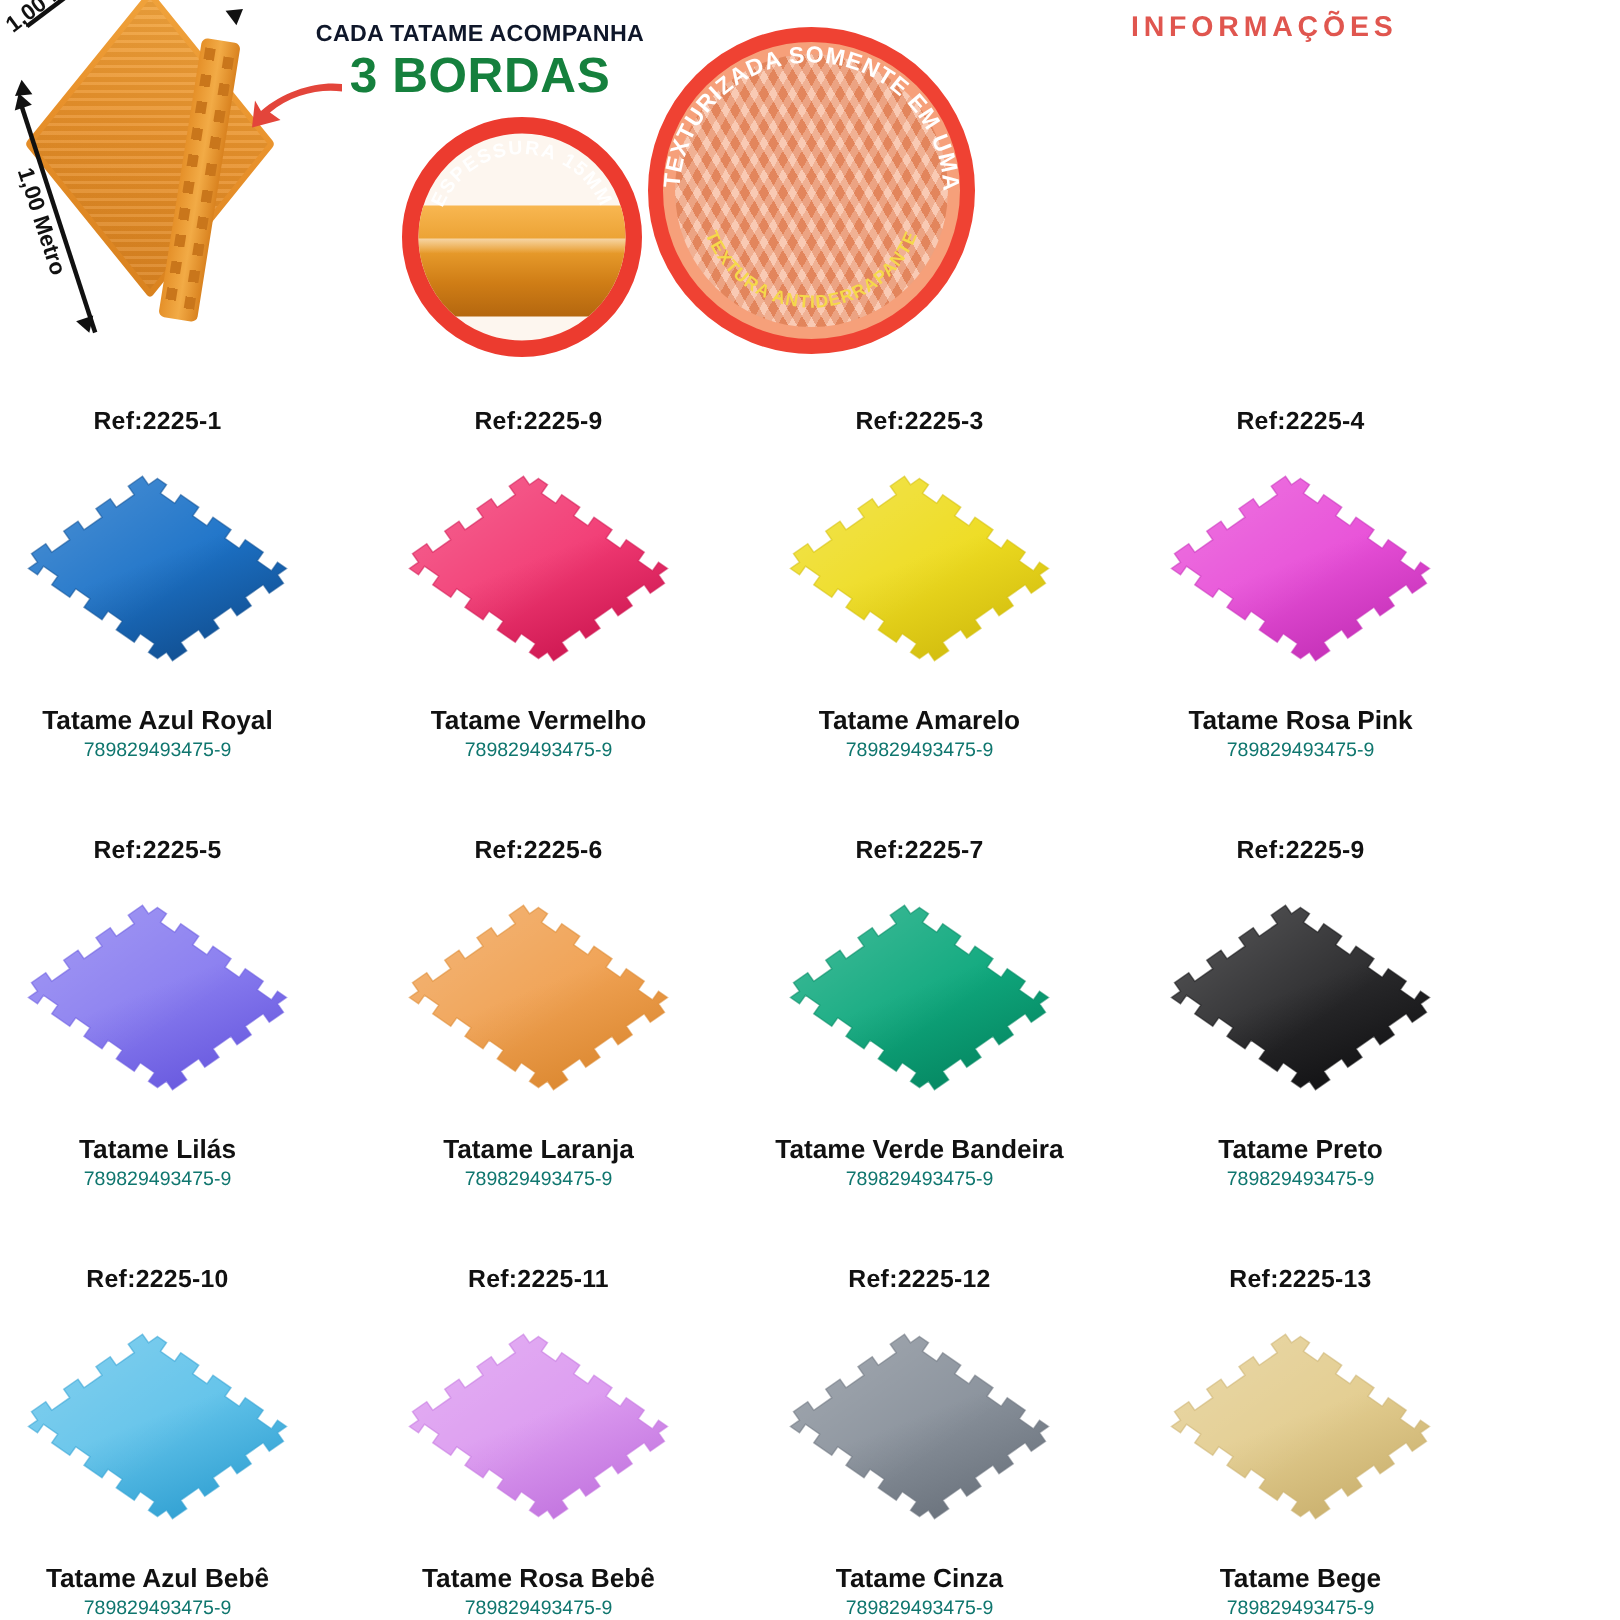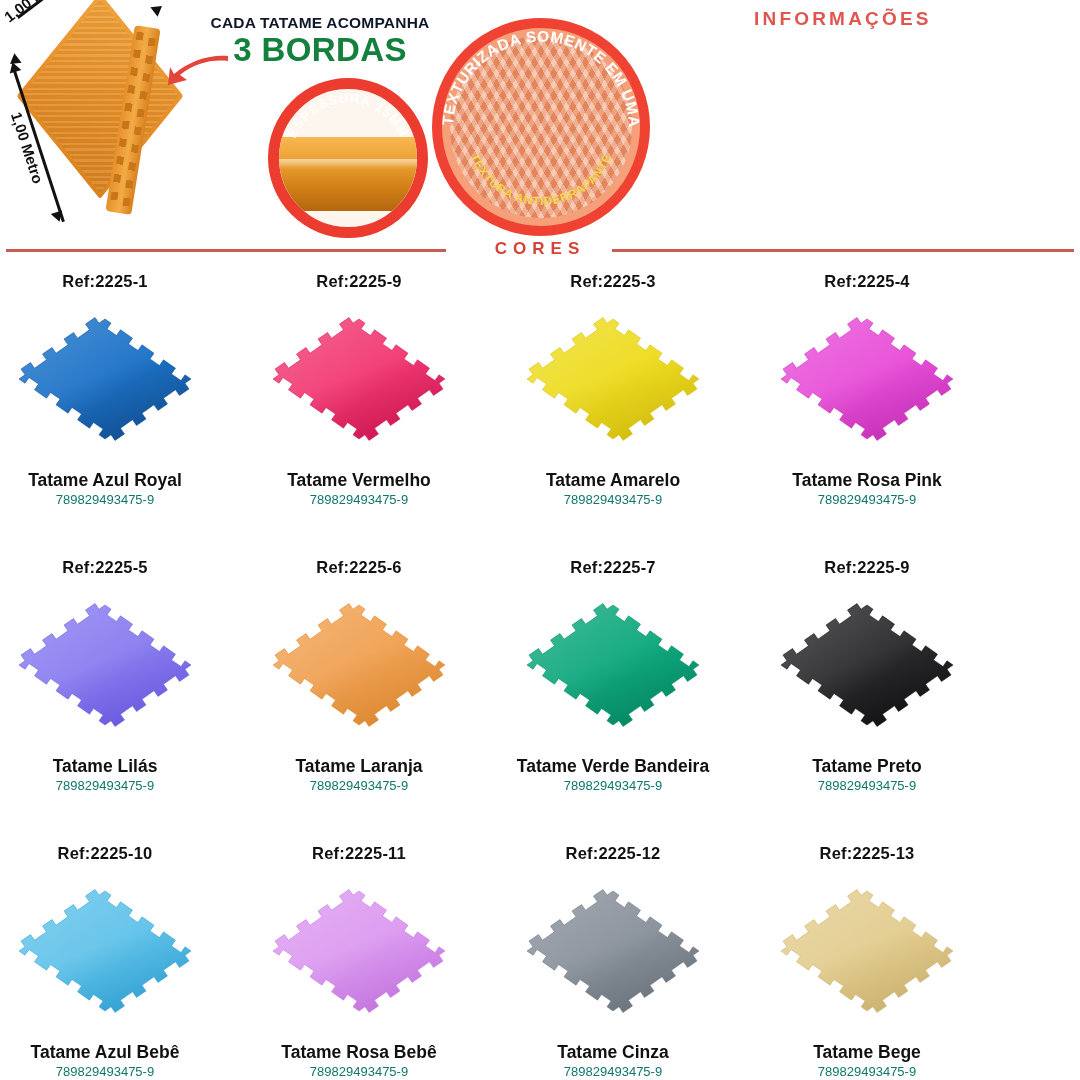--- a/index.html
+++ b/index.html
@@ -174,25 +174,20 @@
           <textPath href="#arcB2" startOffset="50%" text-anchor="middle">TEXTURA ANTIDERRAPANTE</textPath>
         </text>
       </svg>
     </div>
 
     <div class="info">
       <h2>INFORMAÇÕES</h2>
     </div>
   </div>
 
-  <div id="cores-divider">
-    <div class="rule rule-left"></div>
-    <div class="rule rule-right"></div>
-    <div class="cores-word">CORES</div>
-  </div>
 
   <div id="grid">
       <div class="card">
         <div class="ref">Ref:2225-1</div>
      <div class="tile-wrap">
           <svg class="tile-svg" viewBox="0 0 210 178">
     <defs>
       <linearGradient id="g0" x1="0" y1="0" x2="0.55" y2="1">
         <stop offset="0%" stop-color="#1d73c8"></stop>
         <stop offset="55%" stop-color="#1d73c8"></stop>

